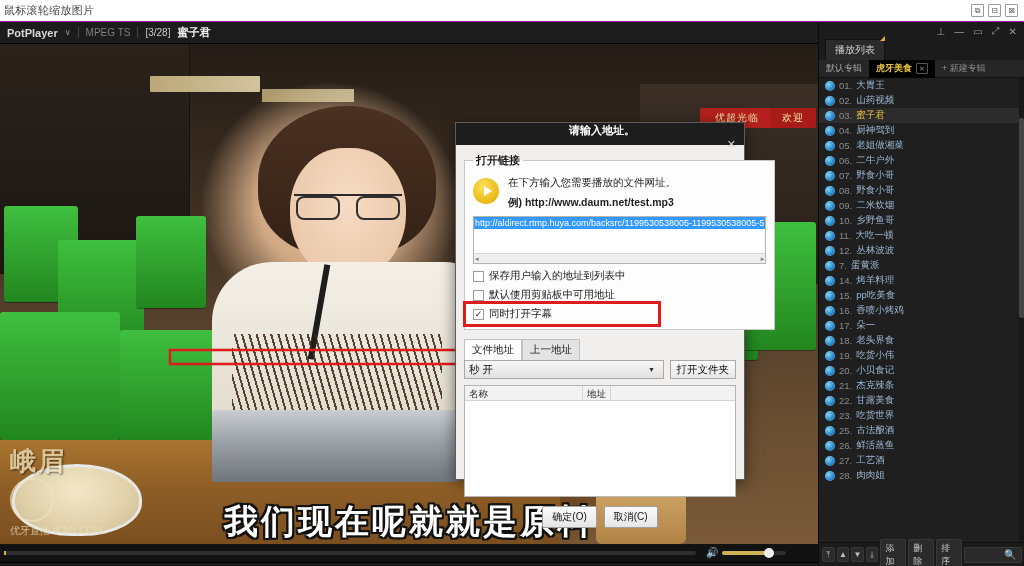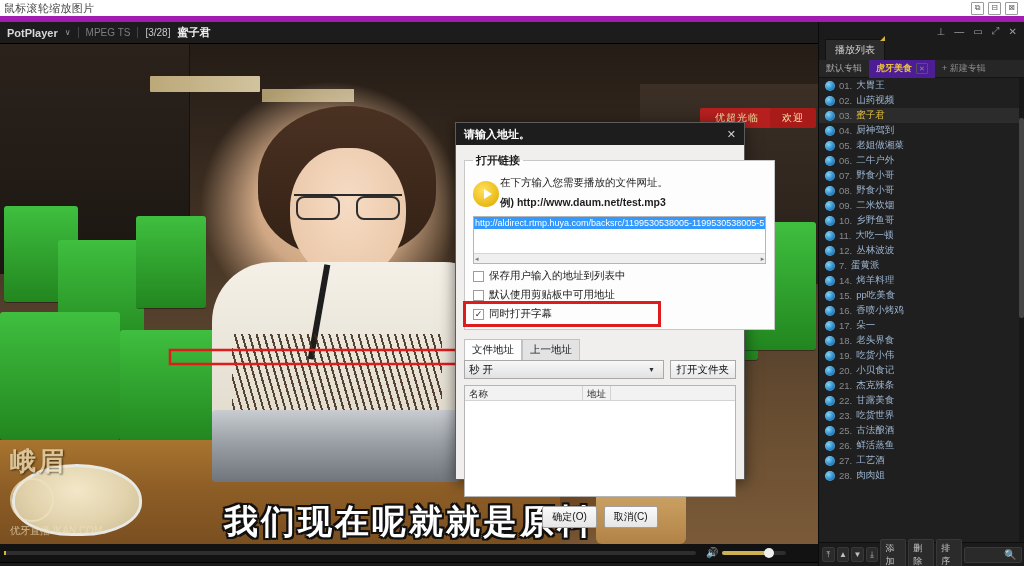--- a/index.html
+++ b/index.html
@@ -5,21 +5,21 @@
   * { box-sizing: border-box; margin: 0; padding: 0; }
   html, body {
     width: 1024px; height: 566px;
     background: #1a1a1a; overflow: hidden;
     font-family: "Liberation Sans", "DejaVu Sans", sans-serif;
   }
 
   
   #page-titlebar {
     position: absolute; left: 0; top: 0; width: 1024px; height: 22px;
-    background: #ffffff; border-bottom: 6px solid #a21caf;
+    background: #ffffff; border-bottom: 1px solid #a21caf;
     display: flex; align-items: center;
   }
   #page-titlebar .ptitle {
     font-size: 11px; color: #454545; padding-left: 4px; letter-spacing: .3px;
   }
   #page-titlebar .wbtns { margin-left: auto; display: flex; gap: 4px; padding-right: 6px; }
   #page-titlebar .wbtn {
     width: 13px; height: 13px; border: 1px solid #9a9a9a; border-radius: 1px;
     display: flex; align-items: center; justify-content: center;
     font-size: 8px; color: #5a5a5a; background: #fff; line-height: 1;
@@ -220,21 +220,21 @@
     border-left: 5px solid transparent; border-bottom: 5px solid #d9b23a;
   }
   #pl-sub {
     height: 18px; display: flex; align-items: center; background: #262626;
     border-bottom: 1px solid #131313;
   }
   #pl-sub .stab {
     font-size: 9px; color: #a9a9a9; padding: 3px 7px; display: flex;
     align-items: center; gap: 4px; height: 18px;
   }
-  #pl-sub .stab.active { color: #e8c23c; background: #4c1d95; font-weight: bold; }
+  #pl-sub .stab.active { color: #e8c23c; background: #000000; font-weight: bold; }
   #pl-sub .stab .x {
     font-size: 7px; color: #8a8a8a; border: 1px solid #555; padding: 0 2px;
     border-radius: 1px; line-height: 9px;
   }
   #pl-sub .stab.add { color: #8f8f8f; }
 
   #pl-items {
     position: absolute; left: 0; top: 56px; width: 206px; height: 464px;
     overflow: hidden; background: #1f1f1f;
   }
@@ -285,30 +285,31 @@
 
   
   #dialog {
     position: absolute; left: 455px; top: 122px; width: 290px; height: 358px;
     background: #f0efee; border: 1px solid #5c5c5c;
     box-shadow: 0 3px 14px rgba(0,0,0,.55);
   }
   #dlg-title {
     height: 22px; background: #1d1d1d; display: flex; align-items: center;
     padding: 0 4px 0 8px;
+    flex-direction: column;
   }
   #dlg-title .tx { font-size: 11px; color: #ffffff; font-weight: bold; }
   #dlg-title .x { margin-left: auto; font-size: 11px; color: #cfcfcf; padding: 0 4px; }
 
   #dlg-body { padding: 8px; }
   fieldset.grp {
     border: 1px solid #c8c8c8; background: #fdfdfd; padding: 6px 8px 8px 8px;
   }
   fieldset.grp > legend { font-size: 11px; color: #1c1c1c; padding: 0 3px; font-weight: bold; }
-  .row-hint { display: flex; align-items: center; gap: 1px; margin-top: 2px; }
+  .row-hint { display: flex; align-items: flex-start; gap: 9px; margin-top: 2px; }
   .play-circle {
     width: 26px; height: 26px; border-radius: 50%;
     background: radial-gradient(circle at 40% 35%, #ffe15c, #e8b915 70%, #c99a08 100%);
     display: flex; align-items: center; justify-content: center; flex: none; margin-top: 2px;
   }
   .play-circle i {
     width: 0; height: 0; border-left: 8px solid #fff;
     border-top: 5px solid transparent; border-bottom: 5px solid transparent;
     margin-left: 3px;
   }

